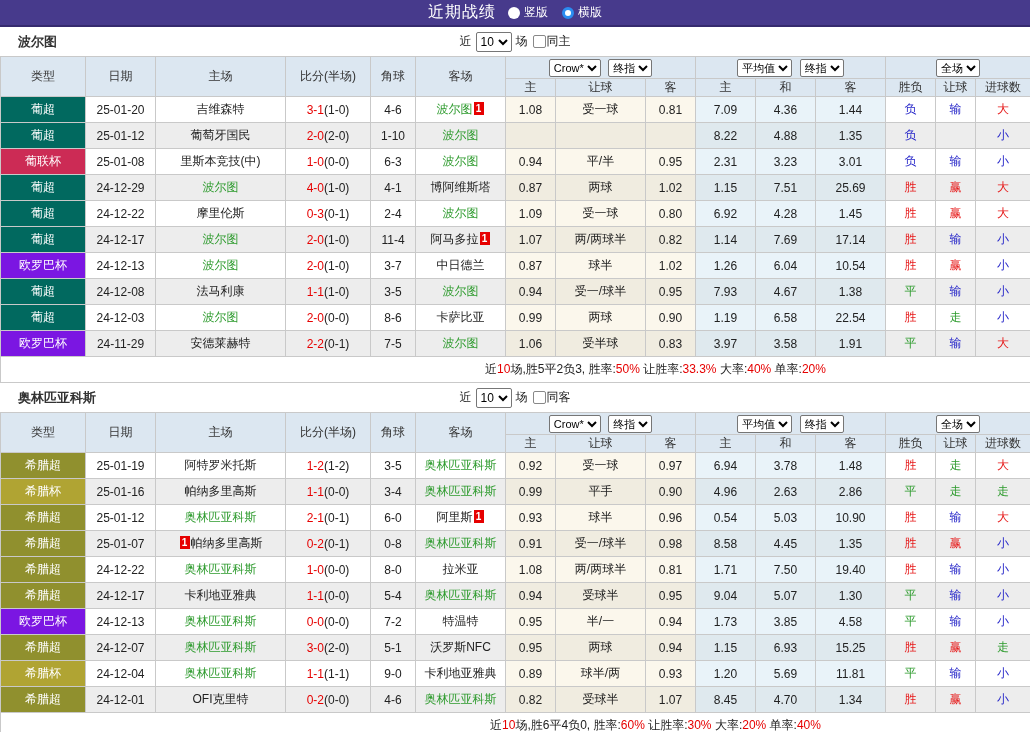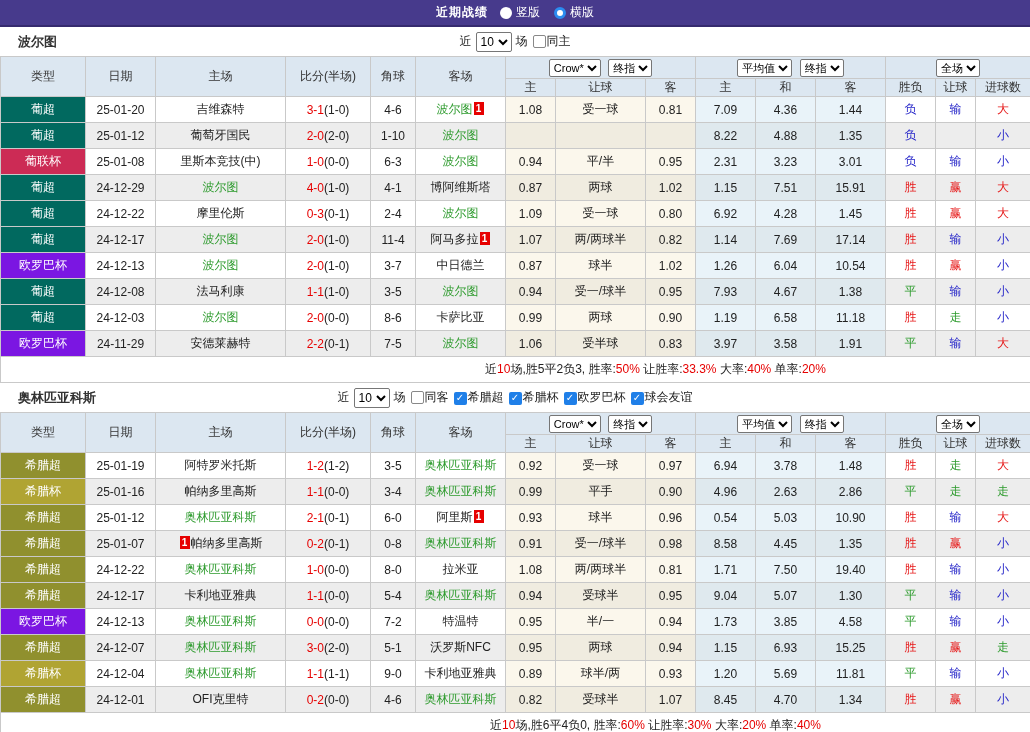--- a/index.html
+++ b/index.html
@@ -7,21 +7,21 @@
   body {
     width:1030px; background:#fff; color:#222;
     font-family:"Liberation Sans","DejaVu Sans",sans-serif; font-size:12px;
   }
   
   .topbar {
     height:27px; background:#473a8c; color:#fff;
     display:flex; align-items:center; justify-content:center; gap:12px;
     border-bottom:2px solid #352a6e;
   }
-  .topbar .title { font-weight:bold; font-size:12px; letter-spacing:1px; }
+  .topbar .title { font-weight:normal; font-size:16px; letter-spacing:1px; }
   .radio-group { display:flex; align-items:center; gap:14px; font-size:12px; }
   .radio-item { display:flex; align-items:center; gap:4px; cursor:pointer; }
   .radio { width:12px; height:12px; border-radius:50%; display:inline-block; }
   .radio.plain { background:#fff; }
   .radio.sel { width:12px; height:12px; background:#fff; border:3px solid #2b8cf0; }
   
   .section-title { height:29px; position:relative; display:flex; align-items:center; background:#fff; }
   .team-name { position:absolute; left:18px; font-weight:bold; font-size:13px; color:#333; }
   .filters { margin:0 auto; display:flex; align-items:center; white-space:nowrap; }
   .filters select { margin:0 4px; }
@@ -196,21 +196,21 @@
             <td>24-12-29</td>
             <td><span class="green">波尔图</span></td>
             <td><span class="score-main">4-0</span><span>(1-0)</span></td>
             <td>4-1</td>
             <td><span>博阿维斯塔</span></td>
             <td class="col-odds">0.87</td>
             <td class="col-odds">两球</td>
             <td class="col-odds">1.02</td>
             <td class="col-avg">1.15</td>
             <td class="col-avg">7.51</td>
-            <td class="col-avg">15.91</td>
+            <td class="col-avg">25.69</td>
             <td class="col-res"><span class="r">胜</span></td>
             <td class="col-res"><span class="r">赢</span></td>
             <td class="col-res"><span class="r">大</span></td>
           </tr>
           <tr>
             <td class="league-cell" style="background: rgb(1, 105, 95);">葡超</td>
             <td>24-12-22</td>
             <td><span>摩里伦斯</span></td>
             <td><span class="score-main">0-3</span><span>(0-1)</span></td>
             <td>2-4</td>
@@ -281,21 +281,21 @@
             <td>24-12-03</td>
             <td><span class="green">波尔图</span></td>
             <td><span class="score-main">2-0</span><span>(0-0)</span></td>
             <td>8-6</td>
             <td><span>卡萨比亚</span></td>
             <td class="col-odds">0.99</td>
             <td class="col-odds">两球</td>
             <td class="col-odds">0.90</td>
             <td class="col-avg">1.19</td>
             <td class="col-avg">6.58</td>
-            <td class="col-avg">11.18</td>
+            <td class="col-avg">22.54</td>
             <td class="col-res"><span class="r">胜</span></td>
             <td class="col-res"><span class="g">走</span></td>
             <td class="col-res"><span class="b">小</span></td>
           </tr>
           <tr>
             <td class="league-cell" style="background: rgb(123, 22, 226);">欧罗巴杯</td>
             <td>24-11-29</td>
             <td><span>安德莱赫特</span></td>
             <td><span class="score-main">2-2</span><span>(0-1)</span></td>
             <td>7-5</td>
@@ -321,21 +321,20 @@
 
   <div class="section">
     <div class="section-title">
       <span class="team-name">奥林匹亚科斯</span>
       <span class="filters">
         <span>近</span>
         <select><option>10</option></select>
         <span>场</span>
         <span class="cb same-cb off"></span>
         <span>同客</span>
-        <span class="league-cbs"><span class="cb on">✓</span><span>希腊超</span><span class="cb on">✓</span><span>希腊杯</span><span class="cb on">✓</span><span>欧罗巴杯</span><span class="cb on">✓</span><span>球会友谊</span></span>
       </span>
     </div>
     <table>
       <colgroup>
         <col style="width:85px">
           <col style="width:70px">
           <col style="width:130px">
           <col style="width:85px">
         <col style="width:45px">
           <col style="width:90px">

